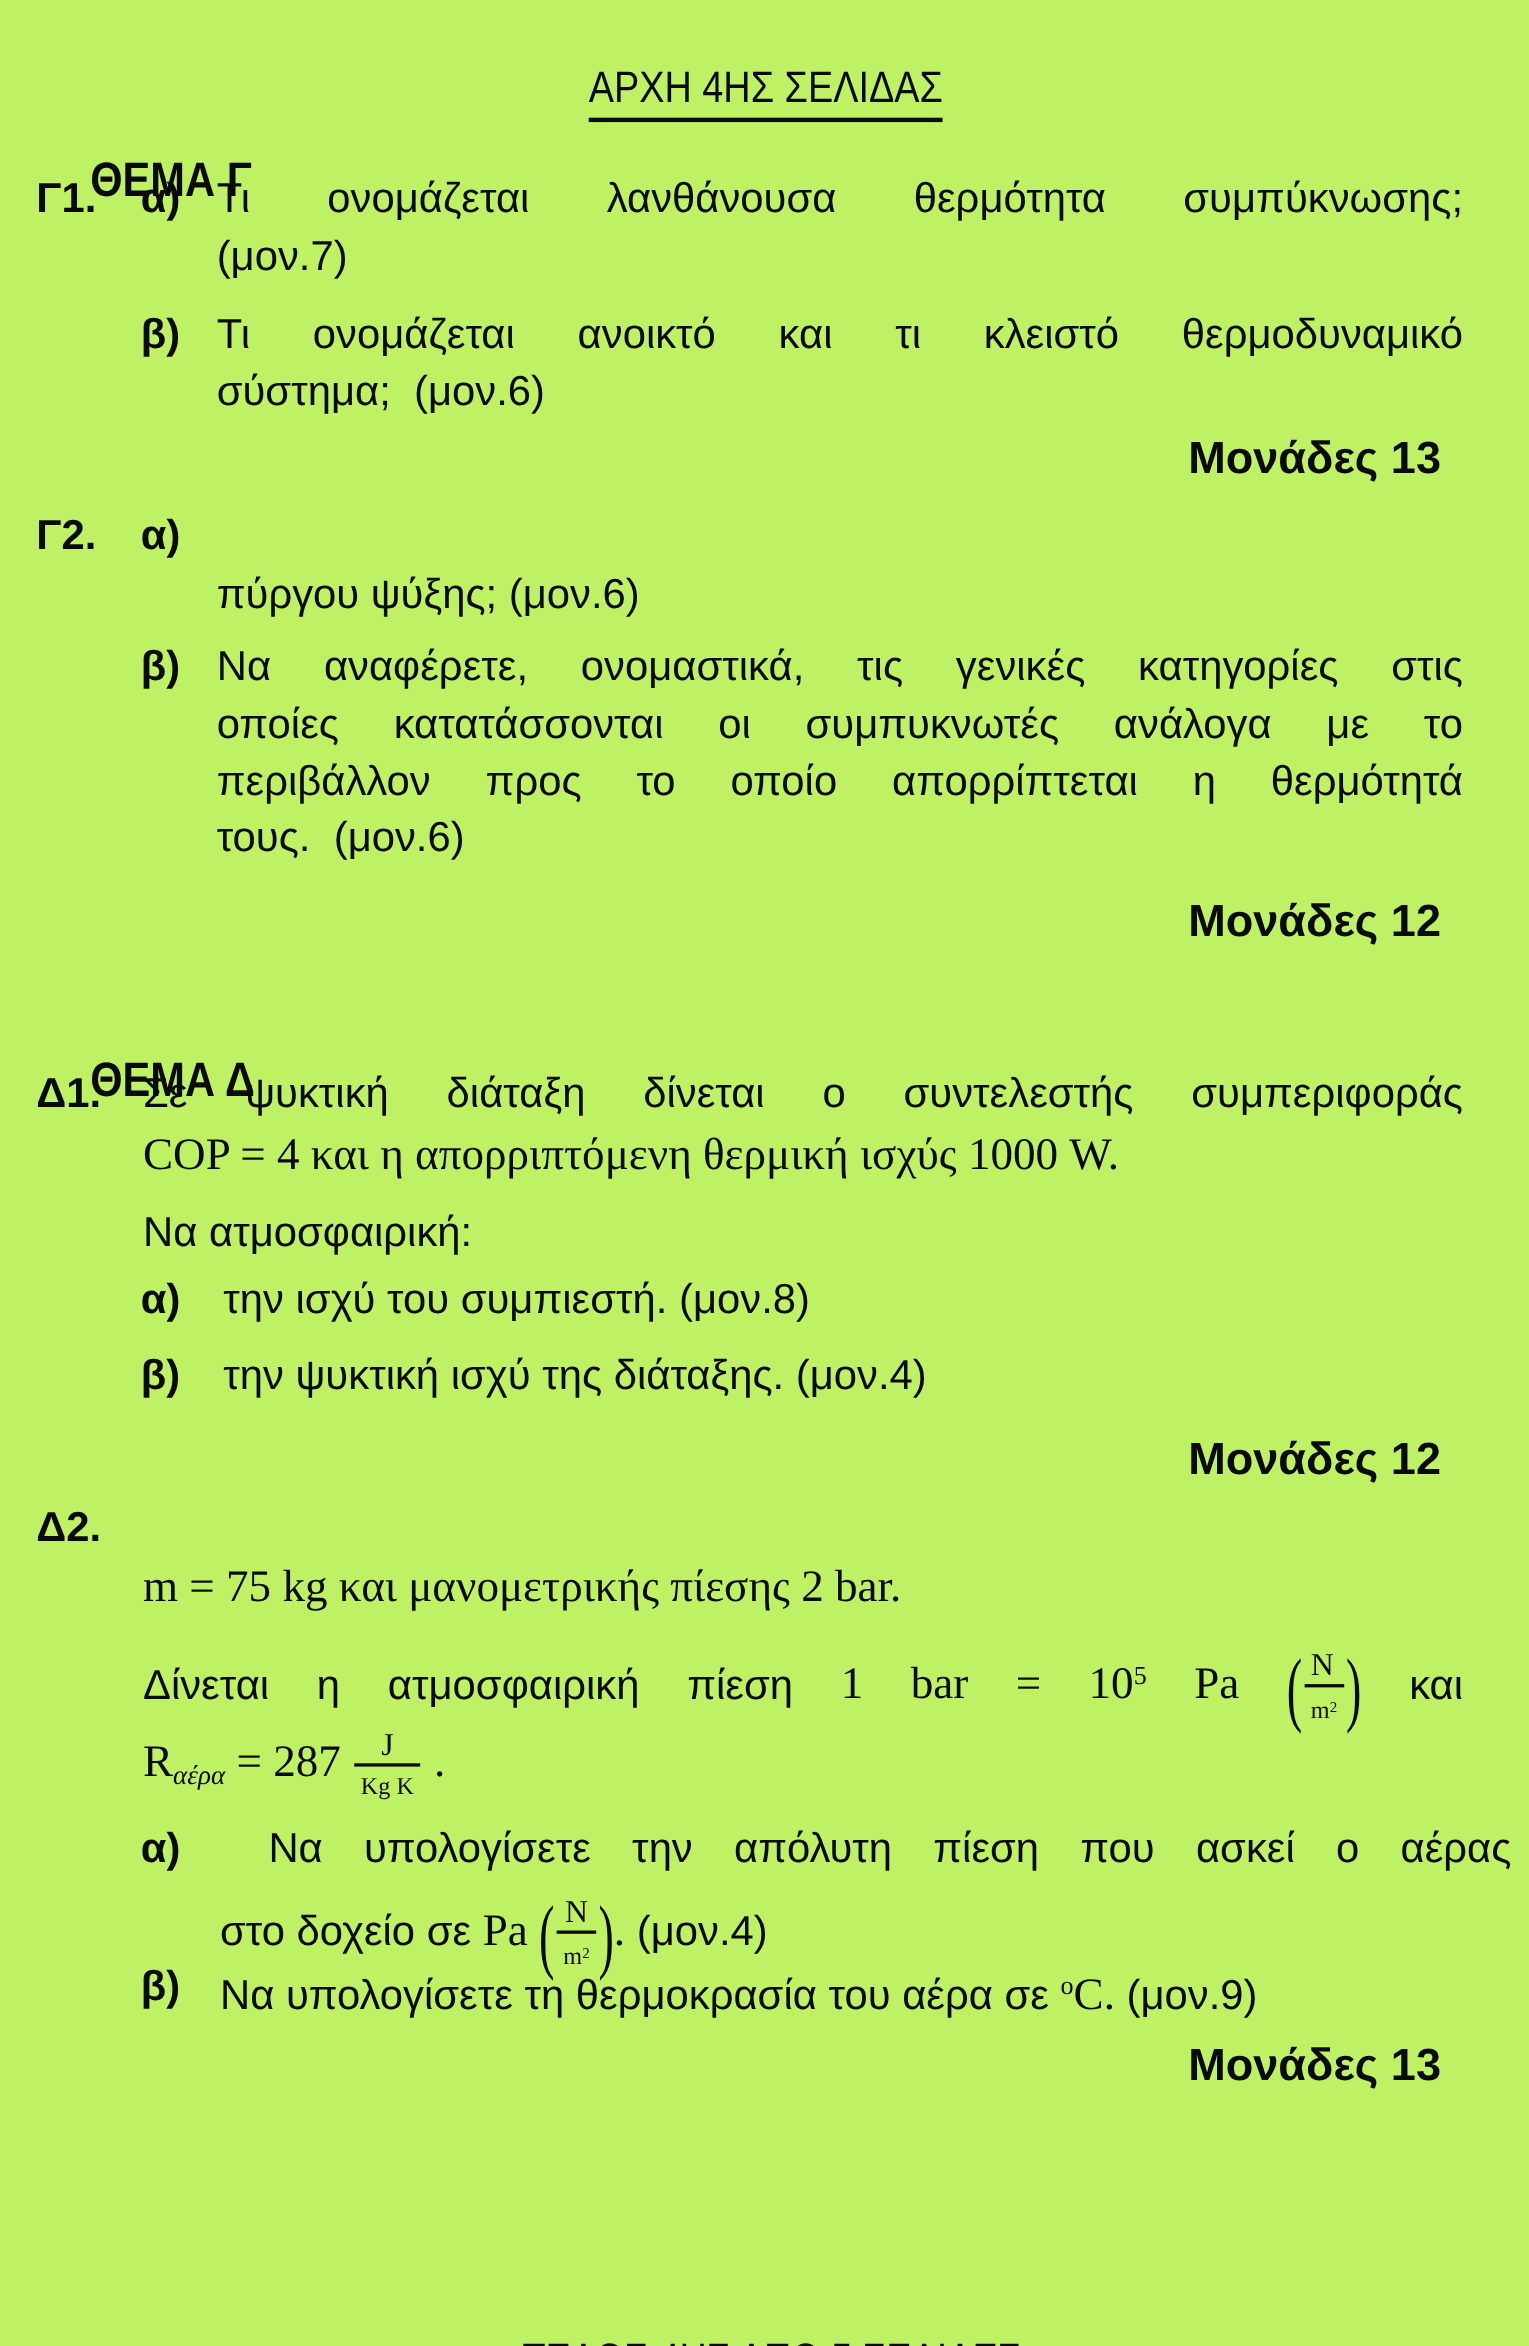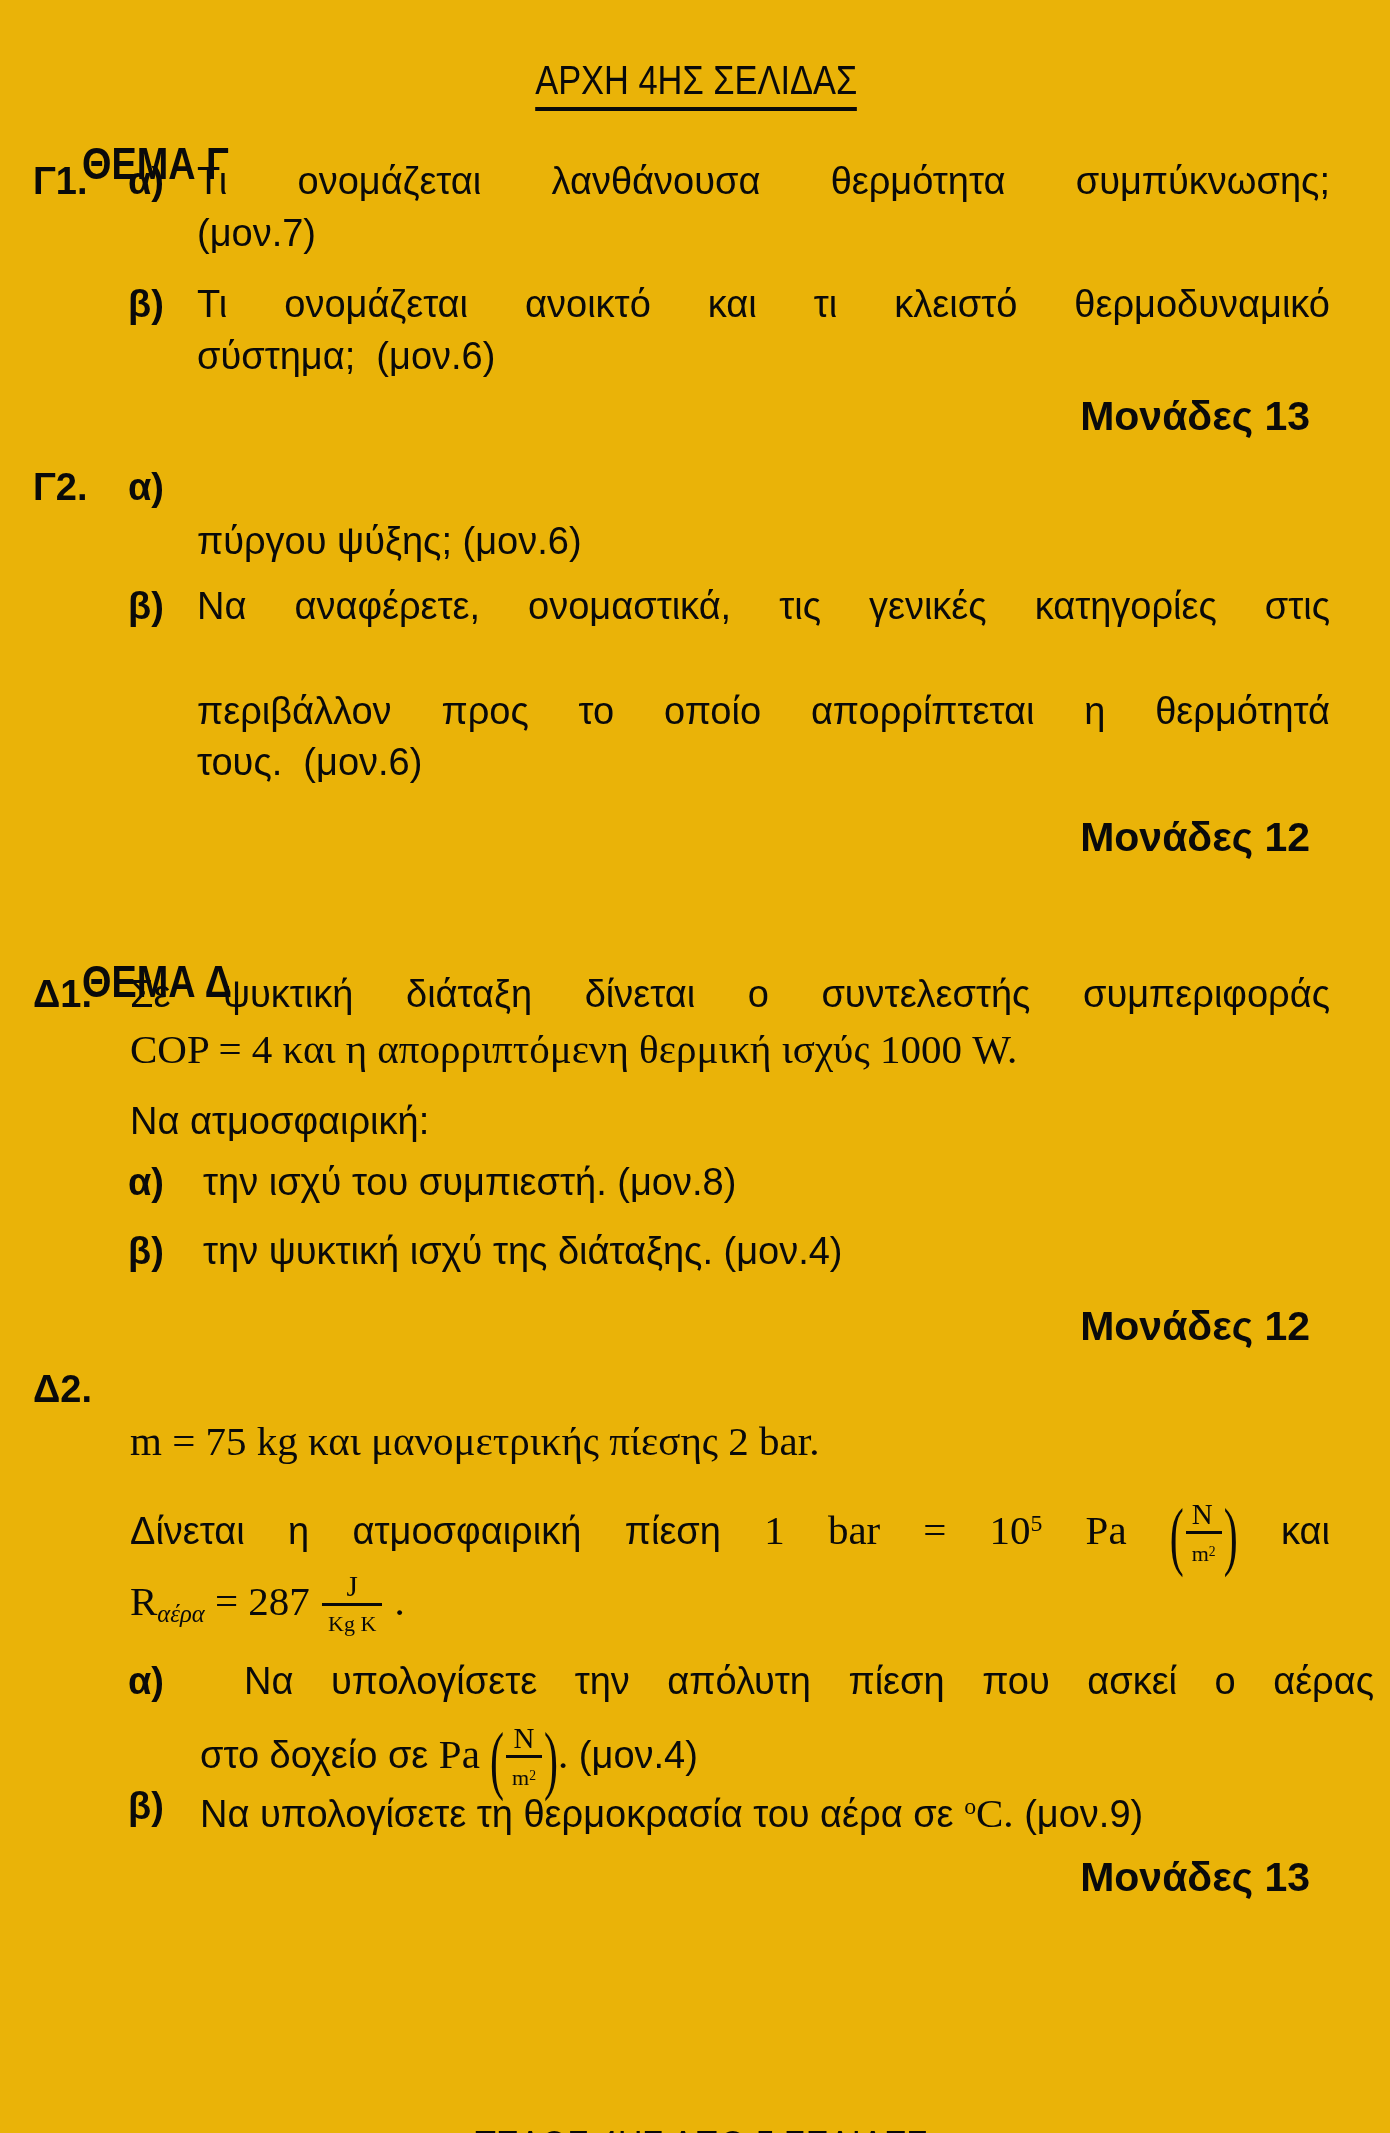--- a/index.html
+++ b/index.html
@@ -1,20 +1,20 @@
 <!DOCTYPE html>
 <html><head>
 <meta charset="utf-8">
 <style>
   html,body { margin:0; padding:0; background:#e8e8e8; }
   .page {
     position:relative;
     width:1390px; height:2133px;
     margin:0 auto;
-    background:#eab308;
+    background:#bef264;
     color:#0a0a0a;
     font-family:"Liberation Sans", sans-serif;
     overflow:hidden;
   }
   .ln {
     position:absolute;
     font-size:38px;
     line-height:48px;
     white-space:pre;            
   }
@@ -70,20 +70,21 @@
   <div class="ln" style="left:197px; top:332px;">σύστημα;  (μον.6)</div>
 
   <div class="ln marks" style="right:80px; top:392px;">Μονάδες 13</div>
 
   <span class="ln b" style="left:33px; top:463px;">Γ2.</span>
   <span class="ln b" style="left:128px; top:463px;">α)</span>
   <div class="ln" style="left:197px; top:517px;">πύργου ψύξης; (μον.6)</div>
 
   <span class="ln b" style="left:128px; top:582px;">β)</span>
   <div class="ln jl" style="left:197px; top:582px; width:1133px;">Να αναφέρετε, ονομαστικά, τις γενικές κατηγορίες στις</div>
+  <div class="ln jl" style="left:197px; top:635px; width:1133px;">οποίες κατατάσσονται οι συμπυκνωτές ανάλογα με το</div>
   <div class="ln jl" style="left:197px; top:687px; width:1133px;">περιβάλλον προς το οποίο απορρίπτεται η θερμότητά</div>
   <div class="ln" style="left:197px; top:738px;">τους.  (μον.6)</div>
 
   <div class="ln marks" style="right:80px; top:813px;">Μονάδες 12</div>
 
   <div class="ln title" style="left:33px; top:910px;">
     <span class="cond">ΘΕΜΑ Δ</span>
   </div>
 
   <span class="ln b" style="left:33px; top:970px;">Δ1.</span>

